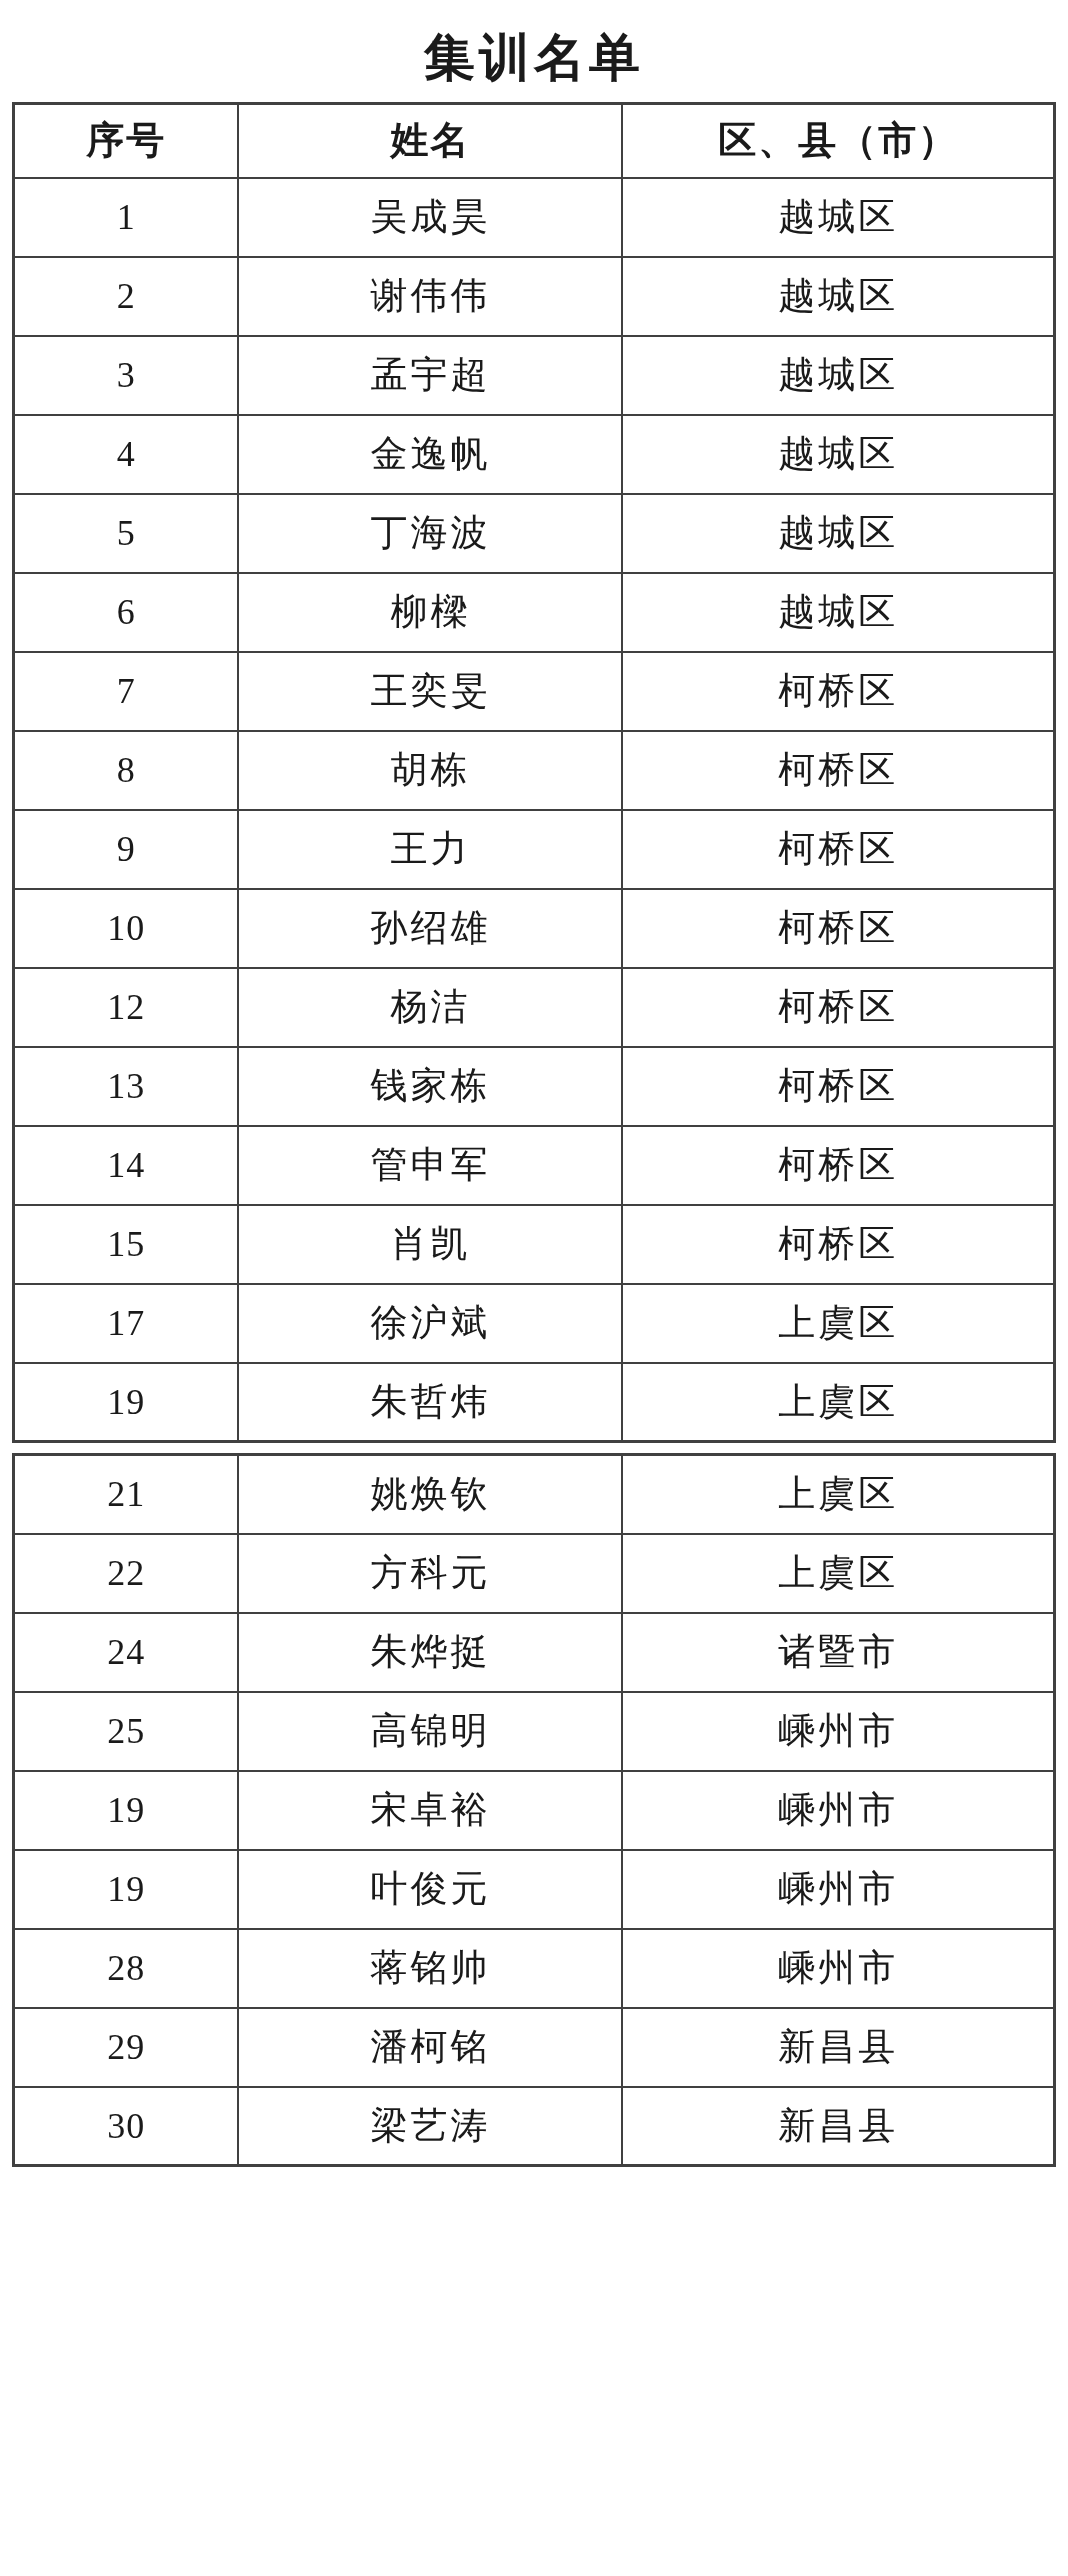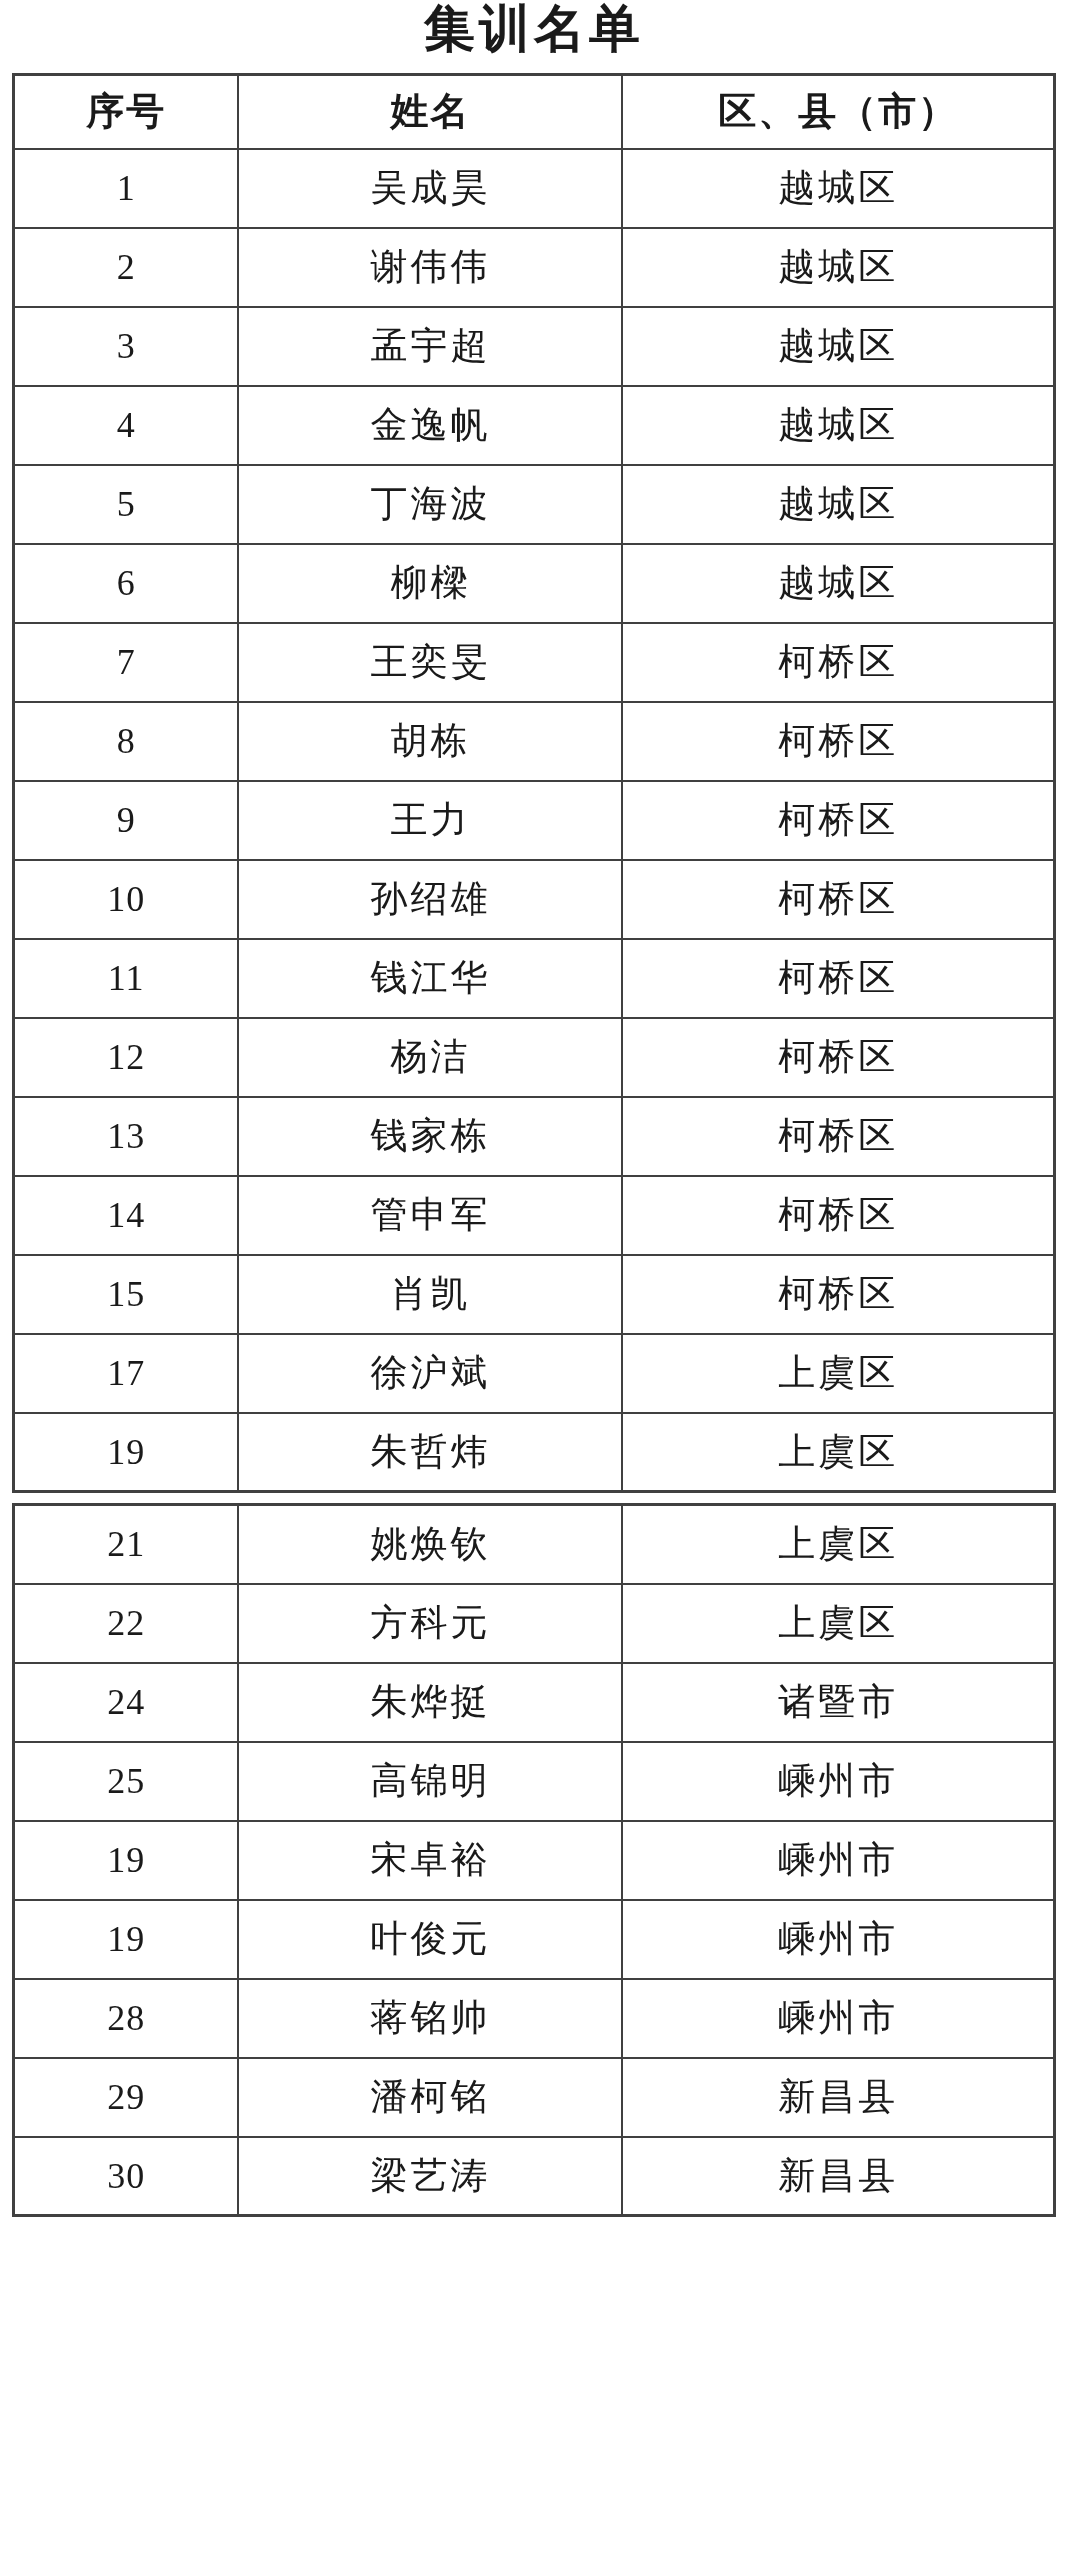--- a/index.html
+++ b/index.html
@@ -12,21 +12,21 @@
   body{
     width:1068px;
     height:2576px;
     background:var(--bg-color);
     font-family:"Liberation Serif","DejaVu Serif",serif;
     color:var(--text-color);
   }
   .page{
     width:1068px;
     height:2576px;
-    padding:0 12px 0 12px;
+    padding:29px 12px 0 12px;
     overflow:hidden;
   }
   .title{
     margin:0 0 14px 0;
     text-align:center;
     font-size:51px;
     line-height:59px;
     font-weight:700;
     letter-spacing:4px;
     color:var(--text-color);
@@ -135,25 +135,20 @@
           <td class="cell-no">9</td>
           <td class="cell-name">王力</td>
           <td class="cell-region">柯桥区</td>
         </tr>
         <tr>
           <td class="cell-no">10</td>
           <td class="cell-name">孙绍雄</td>
           <td class="cell-region">柯桥区</td>
         </tr>
         <tr>
-          <td class="cell-no">11</td>
-          <td class="cell-name">钱江华</td>
-          <td class="cell-region">柯桥区</td>
-        </tr>
-        <tr>
           <td class="cell-no">12</td>
           <td class="cell-name">杨洁</td>
           <td class="cell-region">柯桥区</td>
         </tr>
         <tr>
           <td class="cell-no">13</td>
           <td class="cell-name">钱家栋</td>
           <td class="cell-region">柯桥区</td>
         </tr>
         <tr>

